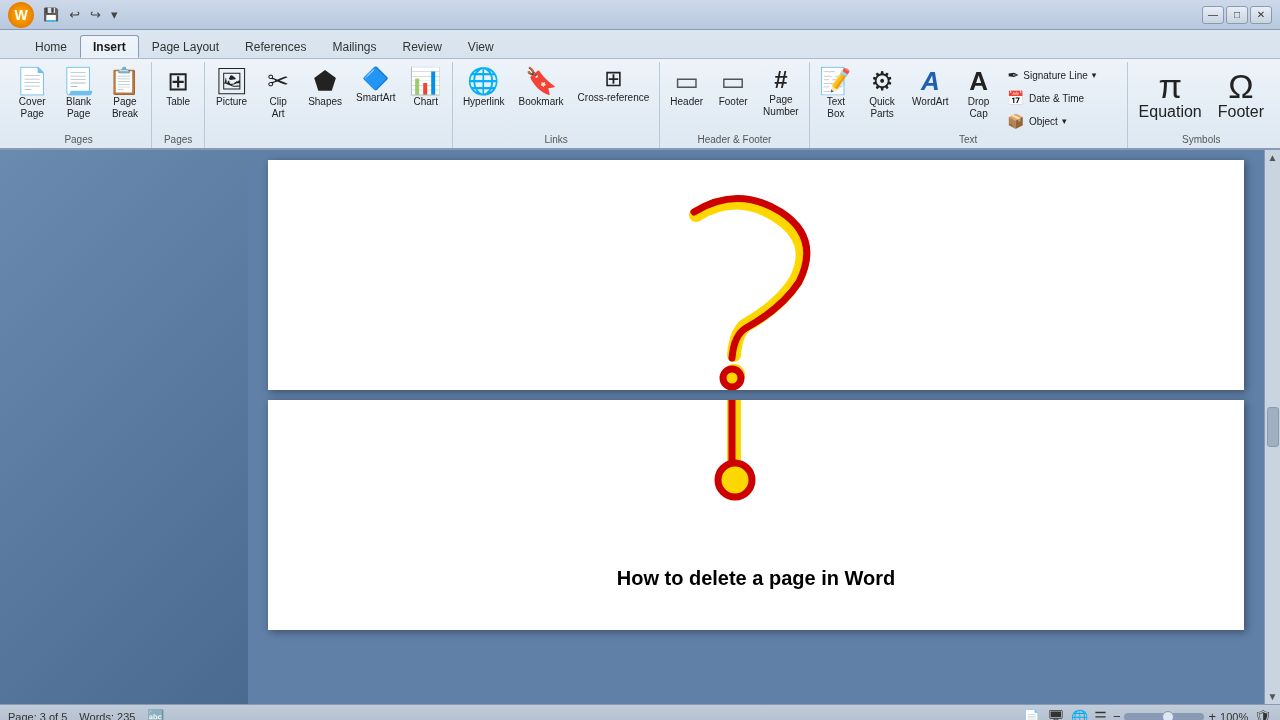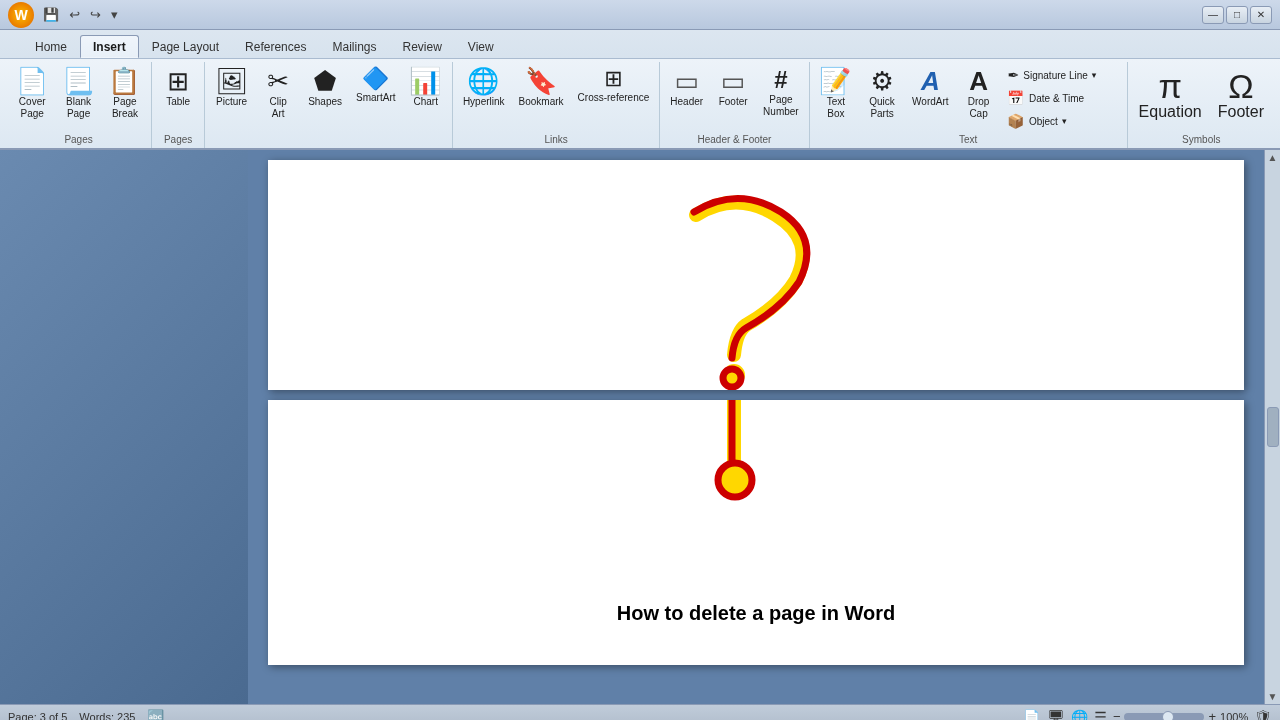--- a/index.html
+++ b/index.html
@@ -391,21 +391,21 @@
         <svg width="100%" height="100%" viewBox="0 0 700 230">
 
           <path d="M 290 55 Q 330 30 370 55 Q 410 80 390 120 Q 375 145 340 165 Q 330 172 328 195" stroke="#FFD700" stroke-width="14" fill="none" stroke-linecap="round"></path>
           <circle cx="328" cy="215" r="10" fill="#FFD700" stroke="#FFD700" stroke-width="2"></circle>
 
           <path d="M 288 52 Q 332 25 375 52 Q 415 78 393 122 Q 376 148 340 168 Q 328 175 326 198" stroke="#CC0000" stroke-width="7" fill="none" stroke-linecap="round"></path>
           <circle cx="326" cy="218" r="9" fill="none" stroke="#CC0000" stroke-width="7"></circle>
         </svg>
       </div>
 
-      <div class="page" id="page2" style="height:265px; flex-shrink:0;">
+      <div class="page" id="page2" style="height:230px; flex-shrink:0;">
 
         <svg width="100%" height="110" viewBox="0 0 700 110" style="position:absolute;top:0;">
 
           <path d="M 328 0 L 328 60" stroke="#FFD700" stroke-width="14" fill="none" stroke-linecap="round"></path>
 
           <path d="M 326 0 L 326 62" stroke="#CC0000" stroke-width="7" fill="none" stroke-linecap="round"></path>
 
           <circle cx="330" cy="80" r="18" fill="#FFD700"></circle>
 
           <circle cx="329" cy="80" r="17" fill="none" stroke="#CC0000" stroke-width="7"></circle>

